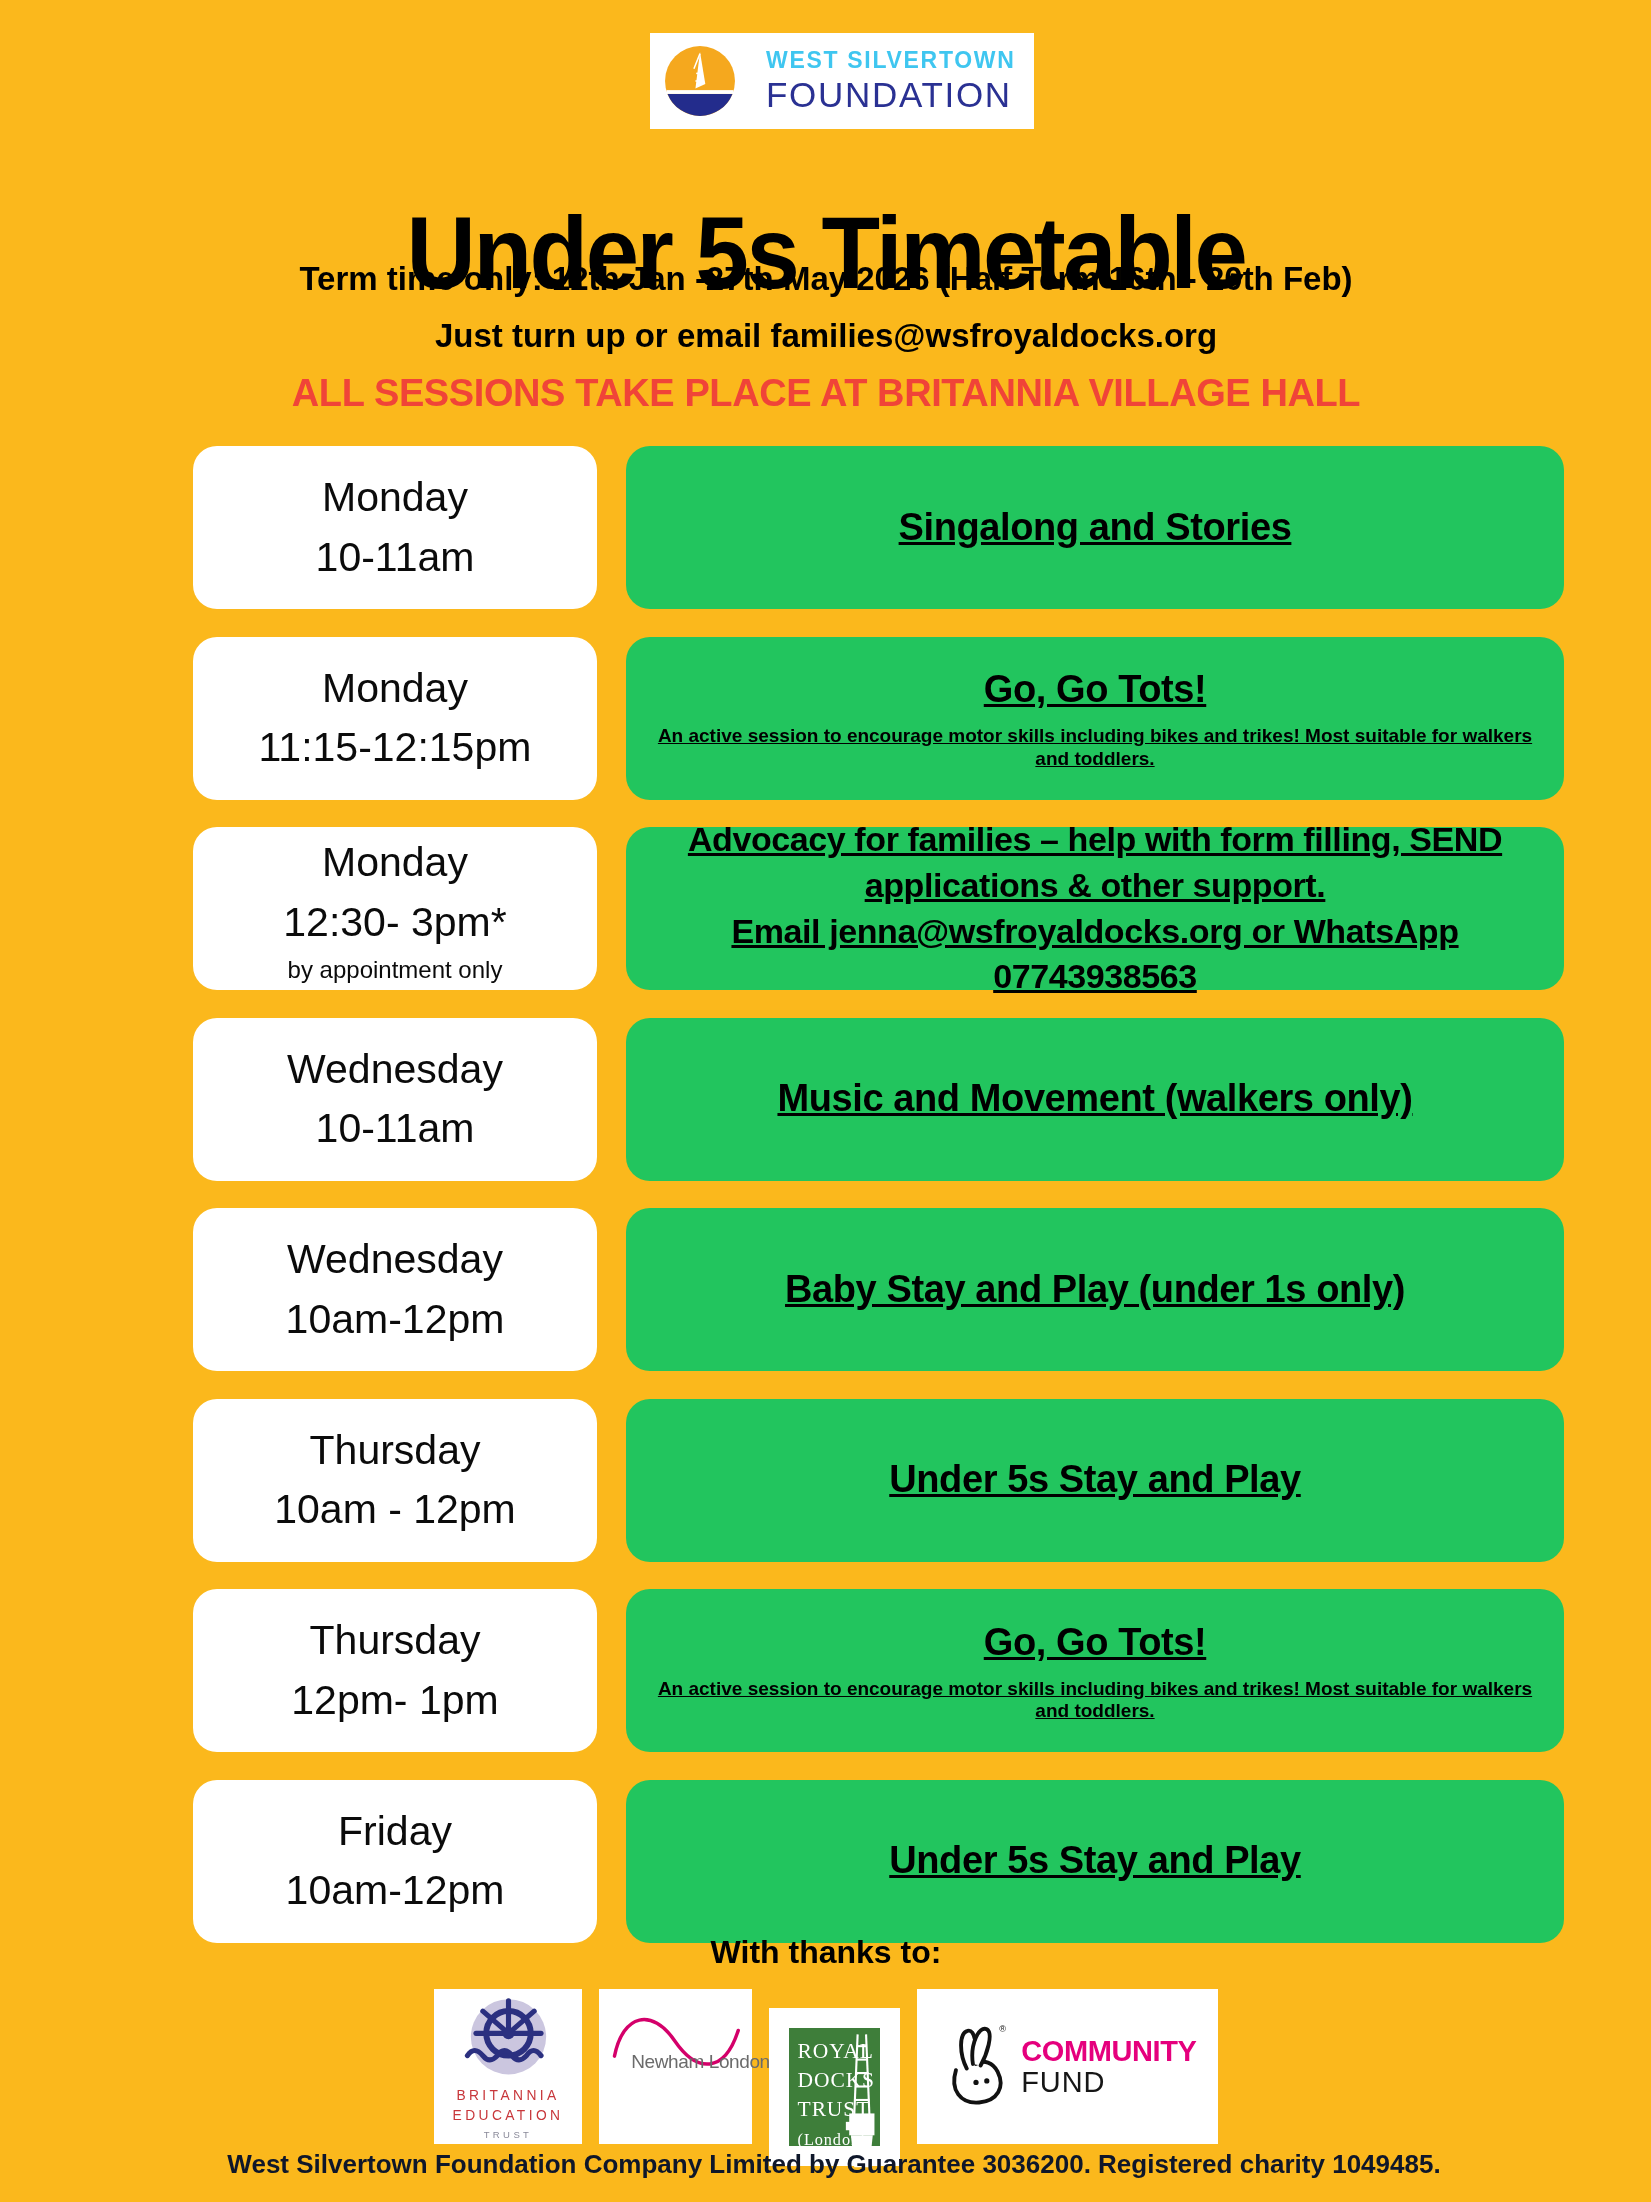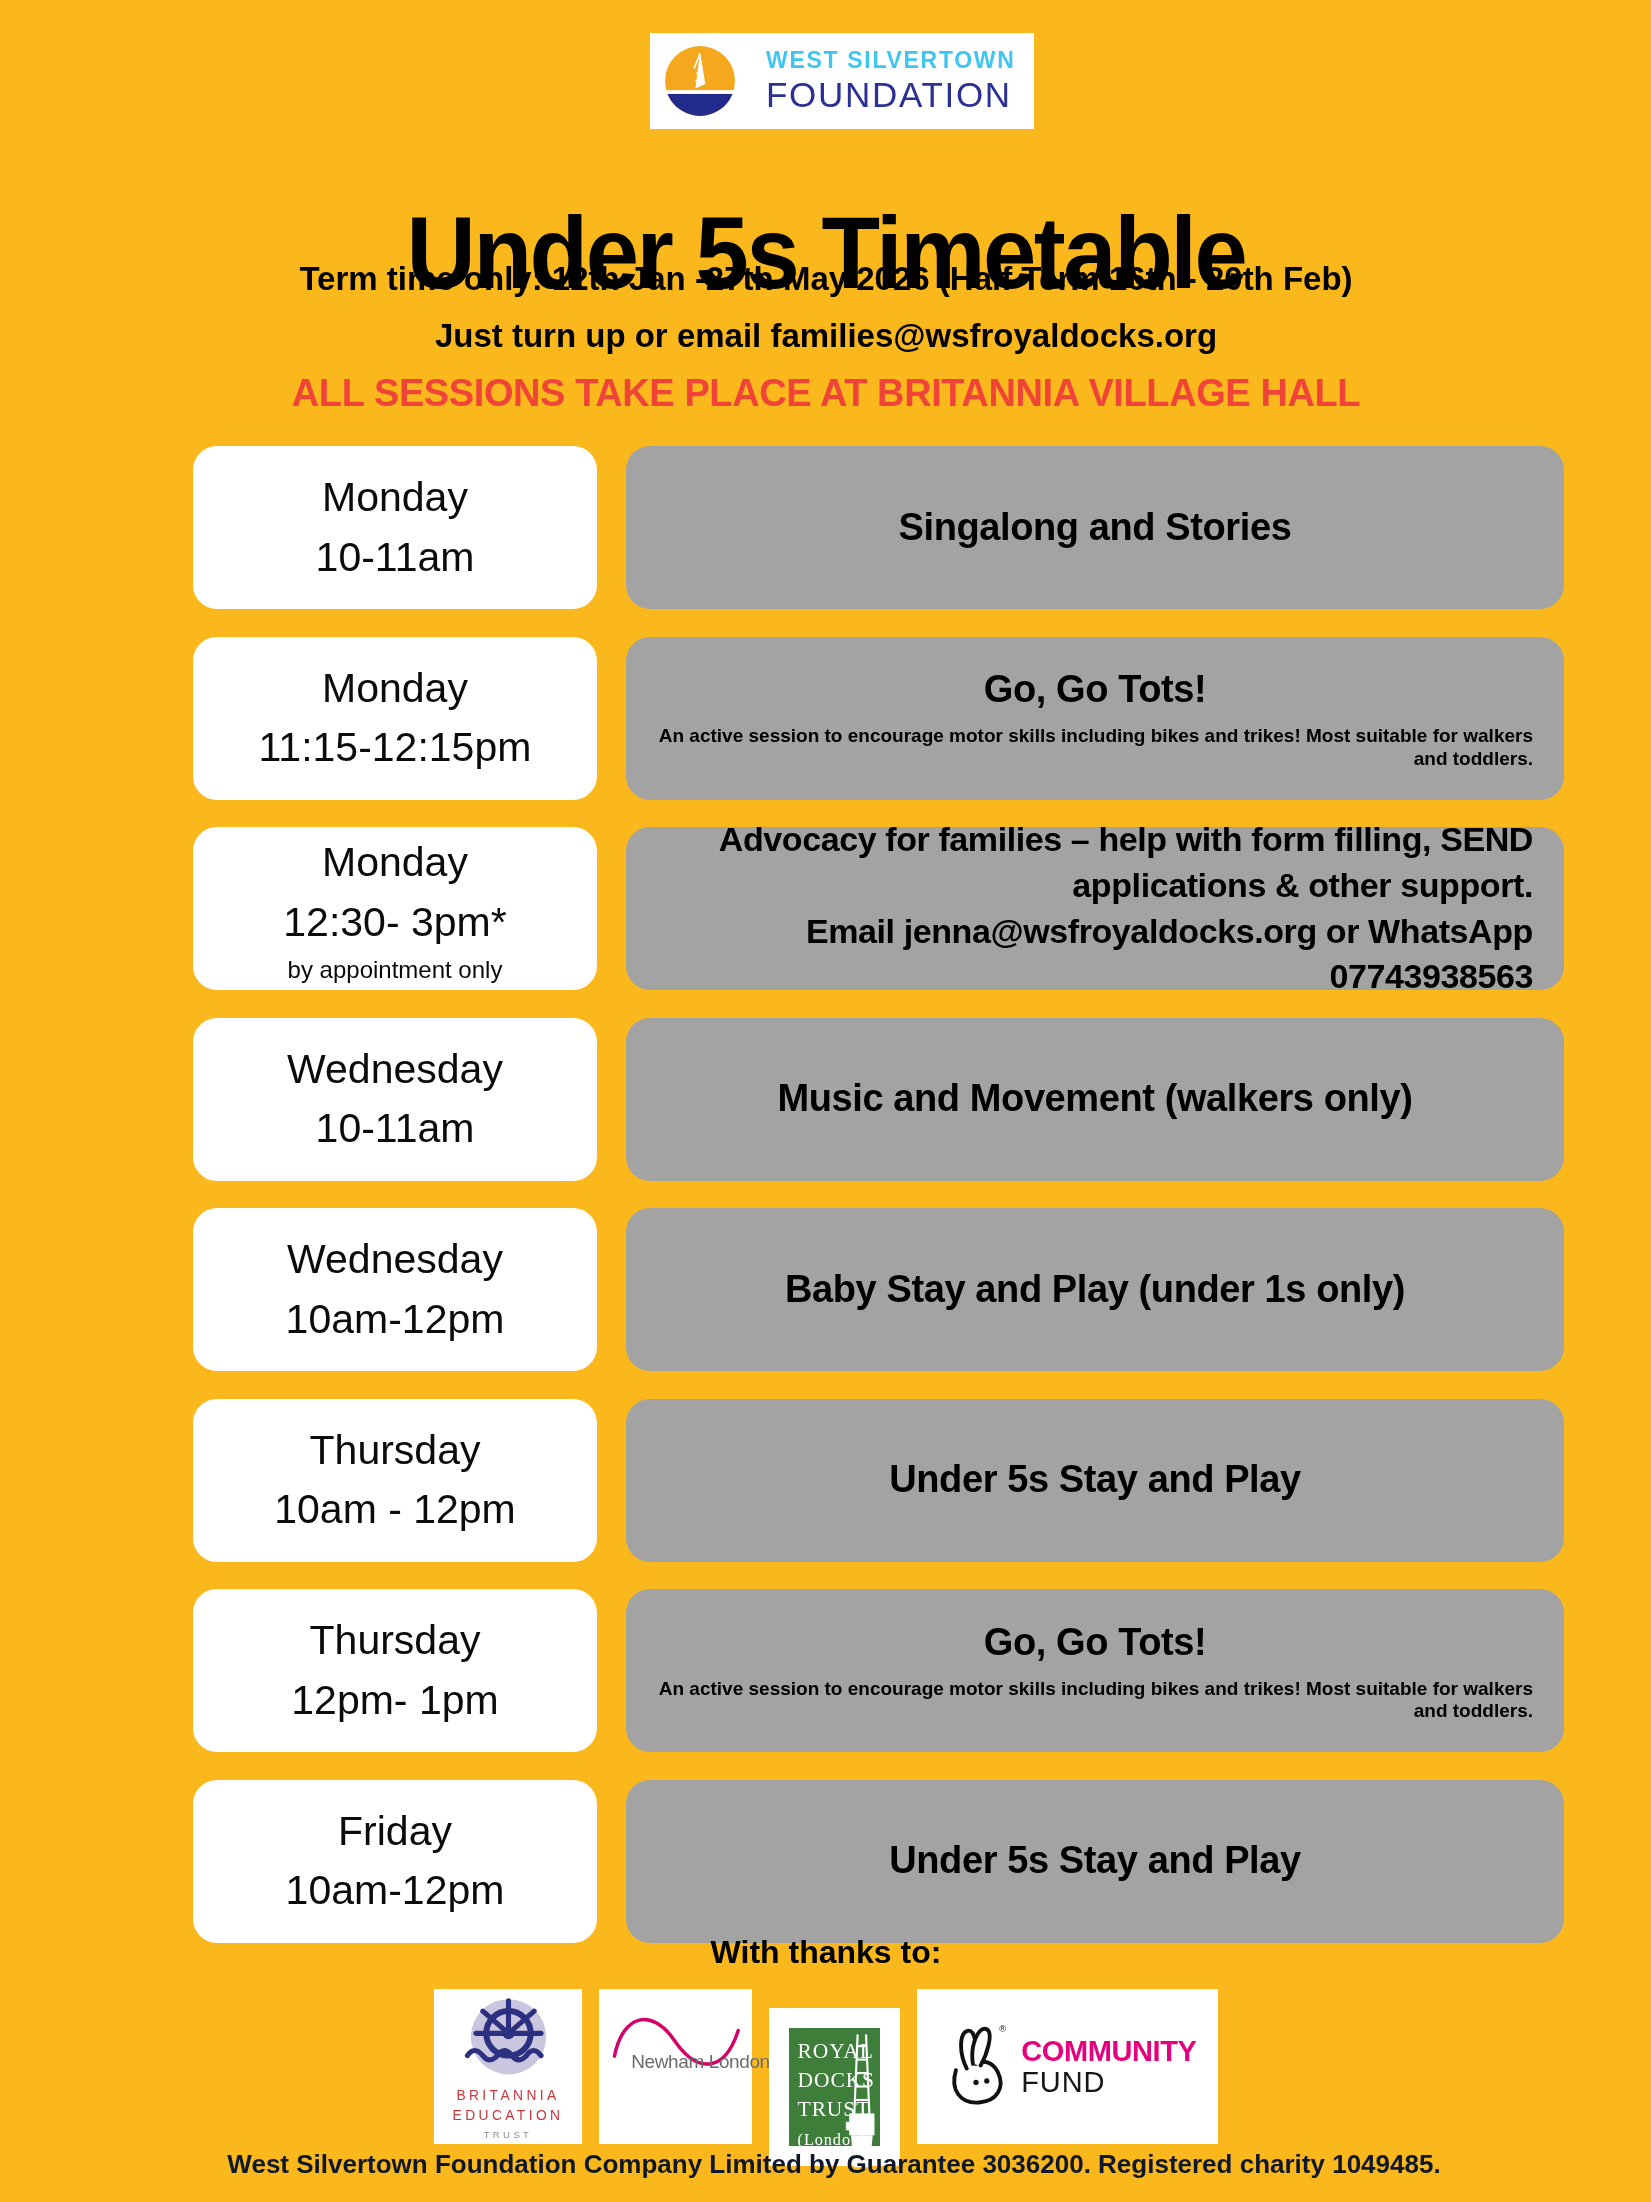--- a/index.html
+++ b/index.html
@@ -51,23 +51,23 @@
   .row{display:flex;gap:29px;height:163px;}
   .time-box{
     width:404px;flex:0 0 404px;background:#fff;border-radius:24px;
     display:flex;flex-direction:column;justify-content:center;align-items:center;
     text-align:center;box-sizing:border-box;padding:5.2px 8.6px;
   }
   .day,.time{font-size:41px;font-weight:400;line-height:1.45;color:#0b0b0b;}
   .note{font-size:24px;font-weight:400;margin-top:3.4px;color:#0b0b0b;}
   .note:empty{display:none;}
   .activity-box{
-    flex:1;background:#a3a3a3;border-radius:24px;
+    flex:1;background:#22c55e;border-radius:24px;
     display:flex;flex-direction:column;justify-content:center;align-items:center;
-    text-align:right;box-sizing:border-box;padding:8.6px 31px;
+    text-align:center;box-sizing:border-box;padding:8.6px 31px;text-decoration:underline;
   }
   .act-title{font-size:38px;font-weight:700;line-height:1.3;letter-spacing:-0.4px;}
   .row-tall .act-title{font-size:34px;line-height:1.35;}
   .act-line2{font-size:34px;font-weight:700;line-height:1.35;letter-spacing:-0.4px;}
   .act-line2:empty{display:none;}
   .act-sub{font-size:19px;font-weight:700;margin-top:10.3px;line-height:1.2;}
   .act-sub:empty{display:none;}
   
   .thanks-heading{
     position:absolute;top:1934px;left:0;width:100%;

